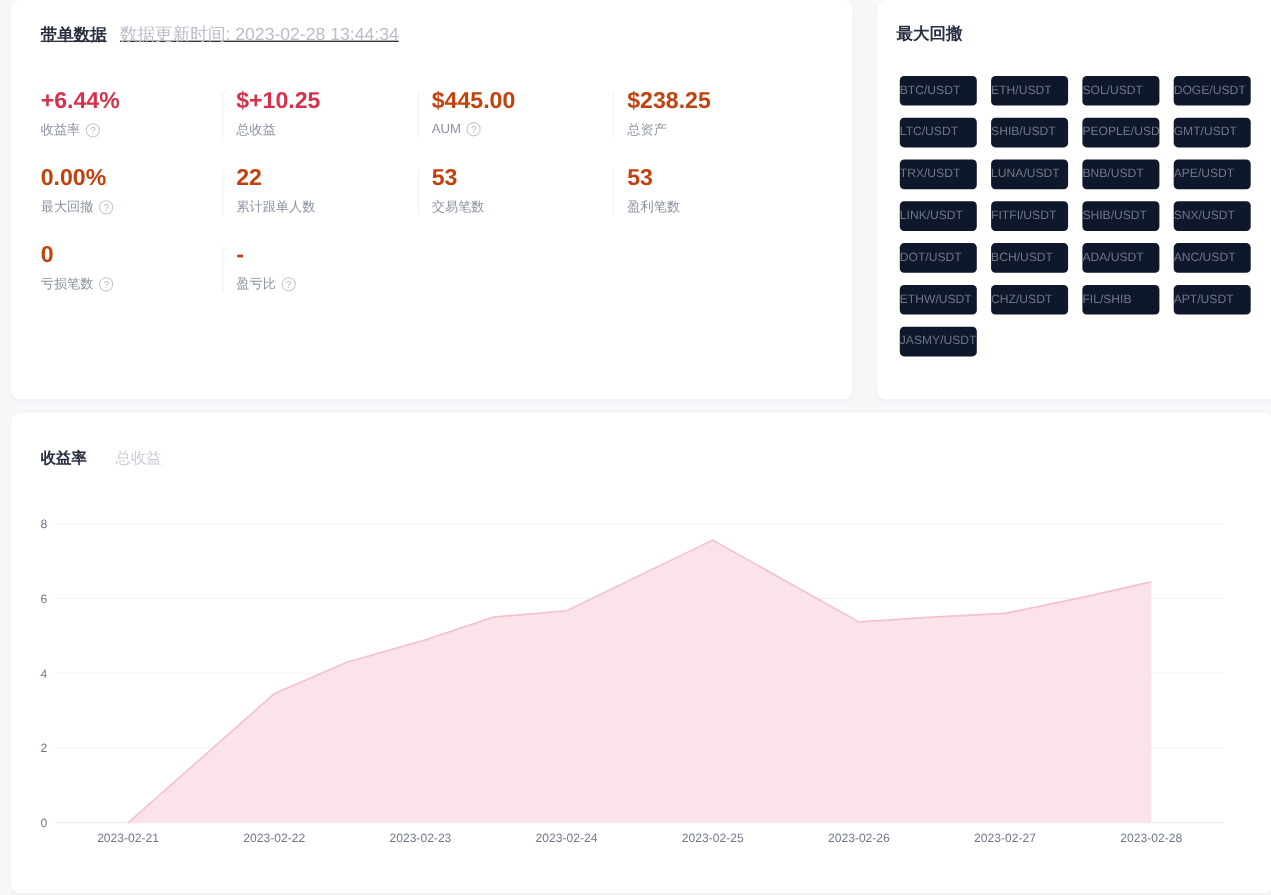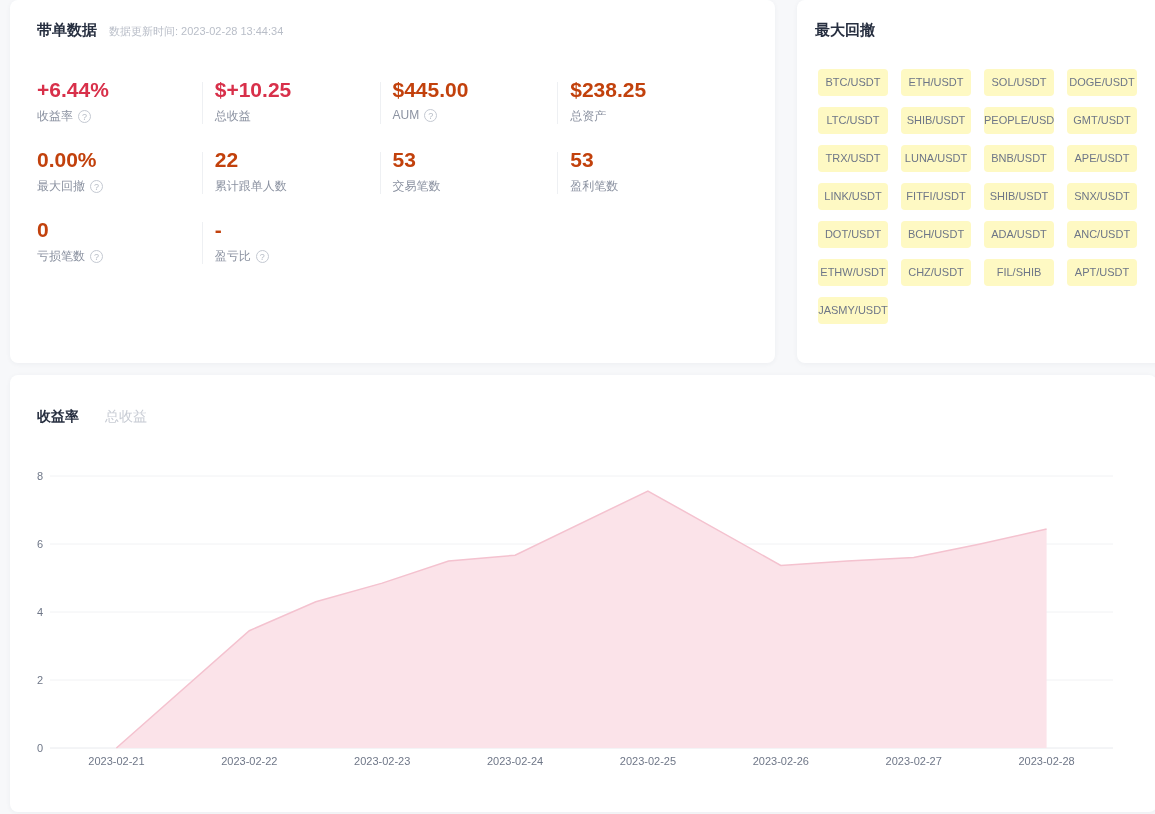--- a/index.html
+++ b/index.html
@@ -1,39 +1,39 @@
 <!DOCTYPE html>
 <html><head>
 <meta charset="utf-8">
 <style>
   html,body{margin:0;padding:0;width:1155px;height:814px;overflow:hidden;
     background:#f7f8fa;font-family:"Liberation Sans","DejaVu Sans",sans-serif;}
   .card{position:absolute;background:#fff;border-radius:8px;
     box-shadow:0 1px 5px rgba(40,50,70,.05);}
   
   #lead-card{left:10px;top:0;width:765px;height:363px;}
-  .card1-header{display:flex;align-items:baseline;gap:12px;padding:21px 0 0 27px;}
+  .card1-header{display:flex;align-items:baseline;gap:12px;padding:21px 0 0 27px;text-decoration:underline;}
   .card-title{font-size:15px;font-weight:700;color:#272f40;}
-  .updated{font-size:11px;color:#b9bec8;}
+  .updated{font-size:16px;color:#b9bec8;}
   .stats{margin:37px 27px 0 27px;display:grid;grid-template-columns:repeat(4,1fr);row-gap:22px;}
   .stat{position:relative;}
   .stat:not(:nth-child(4n+1))::before{content:'';position:absolute;left:-13px;top:5px;
     width:1px;height:42px;background:#eef0f3;}
   .stat-value{font-size:21px;font-weight:600;color:#c2410c;line-height:26px;}
   .stat-value.accent{color:#d8304a;}
   .stat-label-row{margin-top:5px;display:flex;align-items:center;gap:5px;}
   .stat-label{font-size:12px;color:#8b92a1;}
   .help{width:13px;height:13px;border:1px solid #c4c9d2;border-radius:50%;
     font-size:9px;line-height:12px;text-align:center;color:#b6bcc6;box-sizing:border-box;cursor:pointer;}
   
   #markets-card{left:797px;top:0;width:370px;height:363px;}
   .card2-header{padding:21px 0 0 18px;}
   .chips{margin:29px 10px 0 21px;display:grid;grid-template-columns:repeat(4,70px);
     column-gap:13px;row-gap:11px;}
-  .chip{height:27px;line-height:27px;background:#fef9c3;border-radius:4px;text-align:center;
+  .chip{height:27px;line-height:27px;background:#0f172a;border-radius:4px;
     font-size:11px;color:#6e7687;white-space:nowrap;overflow:hidden;cursor:pointer;}
   
   #chart-card{left:10px;top:375px;width:1147px;height:437px;}
   .tabs{padding:33px 0 0 27px;display:flex;gap:26px;font-size:14px;}
   .tab{cursor:pointer;}
   .tab.active{color:#272f40;font-weight:700;}
   .tab.inactive{color:#c8ccd4;font-weight:400;}
   #chart-svg{display:block;margin-top:25px;}
   text{font-family:"Liberation Sans","DejaVu Sans",sans-serif;}
 </style>

